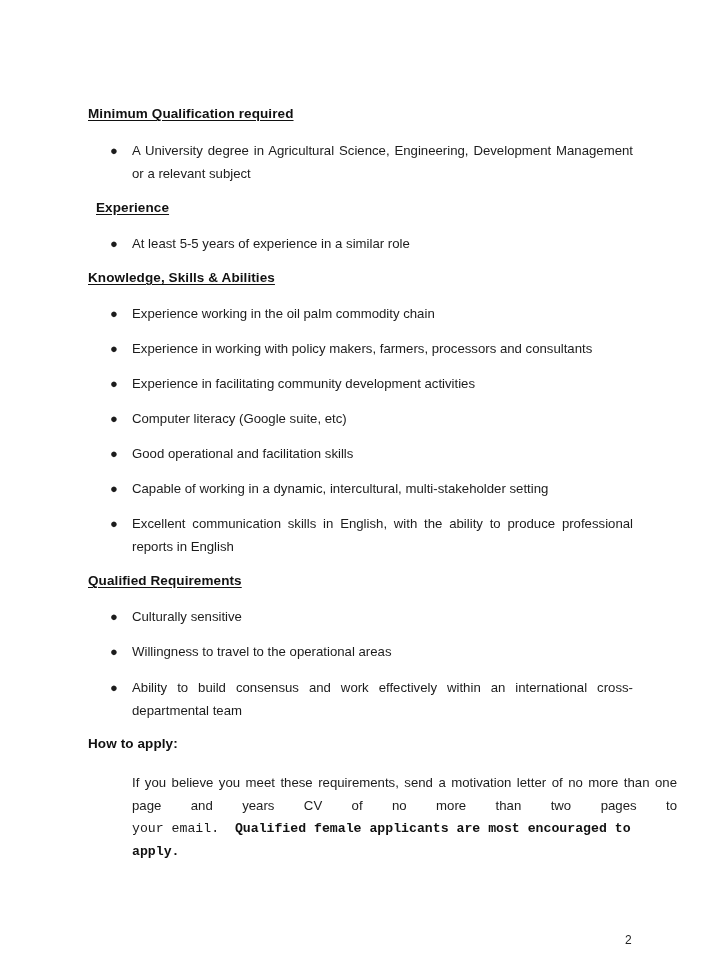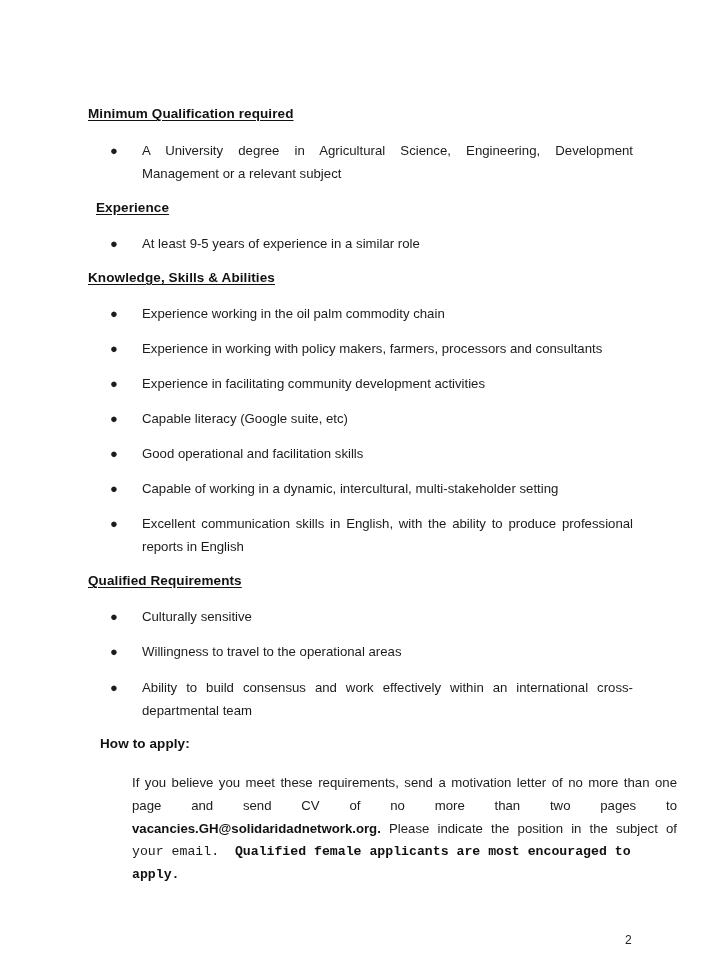--- a/index.html
+++ b/index.html
@@ -24,37 +24,37 @@
   .heading {
     position: absolute;
     left: 88px;
     font-size: 13.5px;
     font-weight: bold;
     text-decoration: underline;
     text-underline-offset: 2px;
     color: #111;
     letter-spacing: 0.1px;
   }
-  .heading.plain { text-decoration: none; margin-left: 12px; }
+  .heading.plain { text-decoration: none; }
   .bullet {
     position: absolute;
     font-size: 13.2px;
     line-height: 23px;
     color: #1c1c1c;
     text-align: justify;
   }
   .bullet .dot {
     position: absolute;
     left: 0;
     top: 0;
     font-size: 13px;
   }
   .bullet .txt {
     display: block;
-    margin-left: 32px;
+    margin-left: 22px;
   }
   .b1 { left: 110px; width: 523px; }
   .b2 { left: 110px; width: 523px; }
   .para {
     position: absolute;
     left: 88px;
     width: 545px;
     font-size: 13.2px;
     line-height: 23px;
     text-align: justify;
@@ -87,39 +87,39 @@
 
   <div class="heading" style="top:106px;">Minimum Qualification required</div>
   <div class="bullet b1" style="top:139px;">
     <span class="dot">●</span>
     <span class="txt">A University degree in Agricultural Science, Engineering, Development Management or a relevant subject</span>
   </div>
 
   <div class="heading" style="top:200px;padding-left:8px;">Experience</div>
   <div class="bullet b1" style="top:232px;">
     <span class="dot">●</span>
-    <span class="txt">At least 9-5 years of experience in a similar role</span>
+    <span class="txt">At least 5-5 years of experience in a similar role</span>
   </div>
 
   <div class="heading" style="top:270px;text-align:center;">Knowledge, Skills &amp; Abilities</div>
   <div class="bullet b2" style="top:302px;">
     <span class="dot">●</span>
     <span class="txt">Experience working in the oil palm commodity chain</span>
   </div>
   <div class="bullet b2" style="top:337px;">
     <span class="dot">●</span>
     <span class="txt">Experience in working with policy makers, farmers, processors and consultants</span>
   </div>
   <div class="bullet b2" style="top:372px;">
     <span class="dot">●</span>
     <span class="txt">Experience in facilitating community development activities</span>
   </div>
   <div class="bullet b2" style="top:407px;">
     <span class="dot">●</span>
-    <span class="txt">Capable literacy (Google suite, etc)</span>
+    <span class="txt">Computer literacy (Google suite, etc)</span>
   </div>
   <div class="bullet b2" style="top:442px;">
     <span class="dot">●</span>
     <span class="txt">Good operational and facilitation skills</span>
   </div>
   <div class="bullet b2" style="top:477px;">
     <span class="dot">●</span>
     <span class="txt">Capable of working in a dynamic, intercultural, multi-stakeholder setting</span>
   </div>
   <div class="bullet b2" style="top:512px;">
@@ -137,19 +137,18 @@
     <span class="txt">Willingness to travel to the operational areas</span>
   </div>
   <div class="bullet b2" style="top:676px;">
     <span class="dot">●</span>
     <span class="txt">Ability to build consensus and work effectively within an international cross-departmental team</span>
   </div>
 
   <div class="heading plain" style="top:736px;">How to apply:</div>
   <div class="para" style="top:771px;margin-left:44px;">
     <span class="line-j">If you believe you meet these requirements, send a motivation letter of no more than one</span>
-    <span class="line-j">page and send CV of no more than two pages to</span>
-    <span class="line-j"><span class="bold">vacancies.GH@solidaridadnetwork.org.</span><span> Please indicate the position in the subject of</span></span>
+    <span class="line-j">page and years CV of no more than two pages to</span>
     <span class="line-l"><span style="white-space:pre;">your email.  </span><span class="bold">Qualified female applicants are most encouraged to apply.</span></span>
   </div>
 
   <div class="pagenum">2</div>
 </div>
 
 </body></html>

